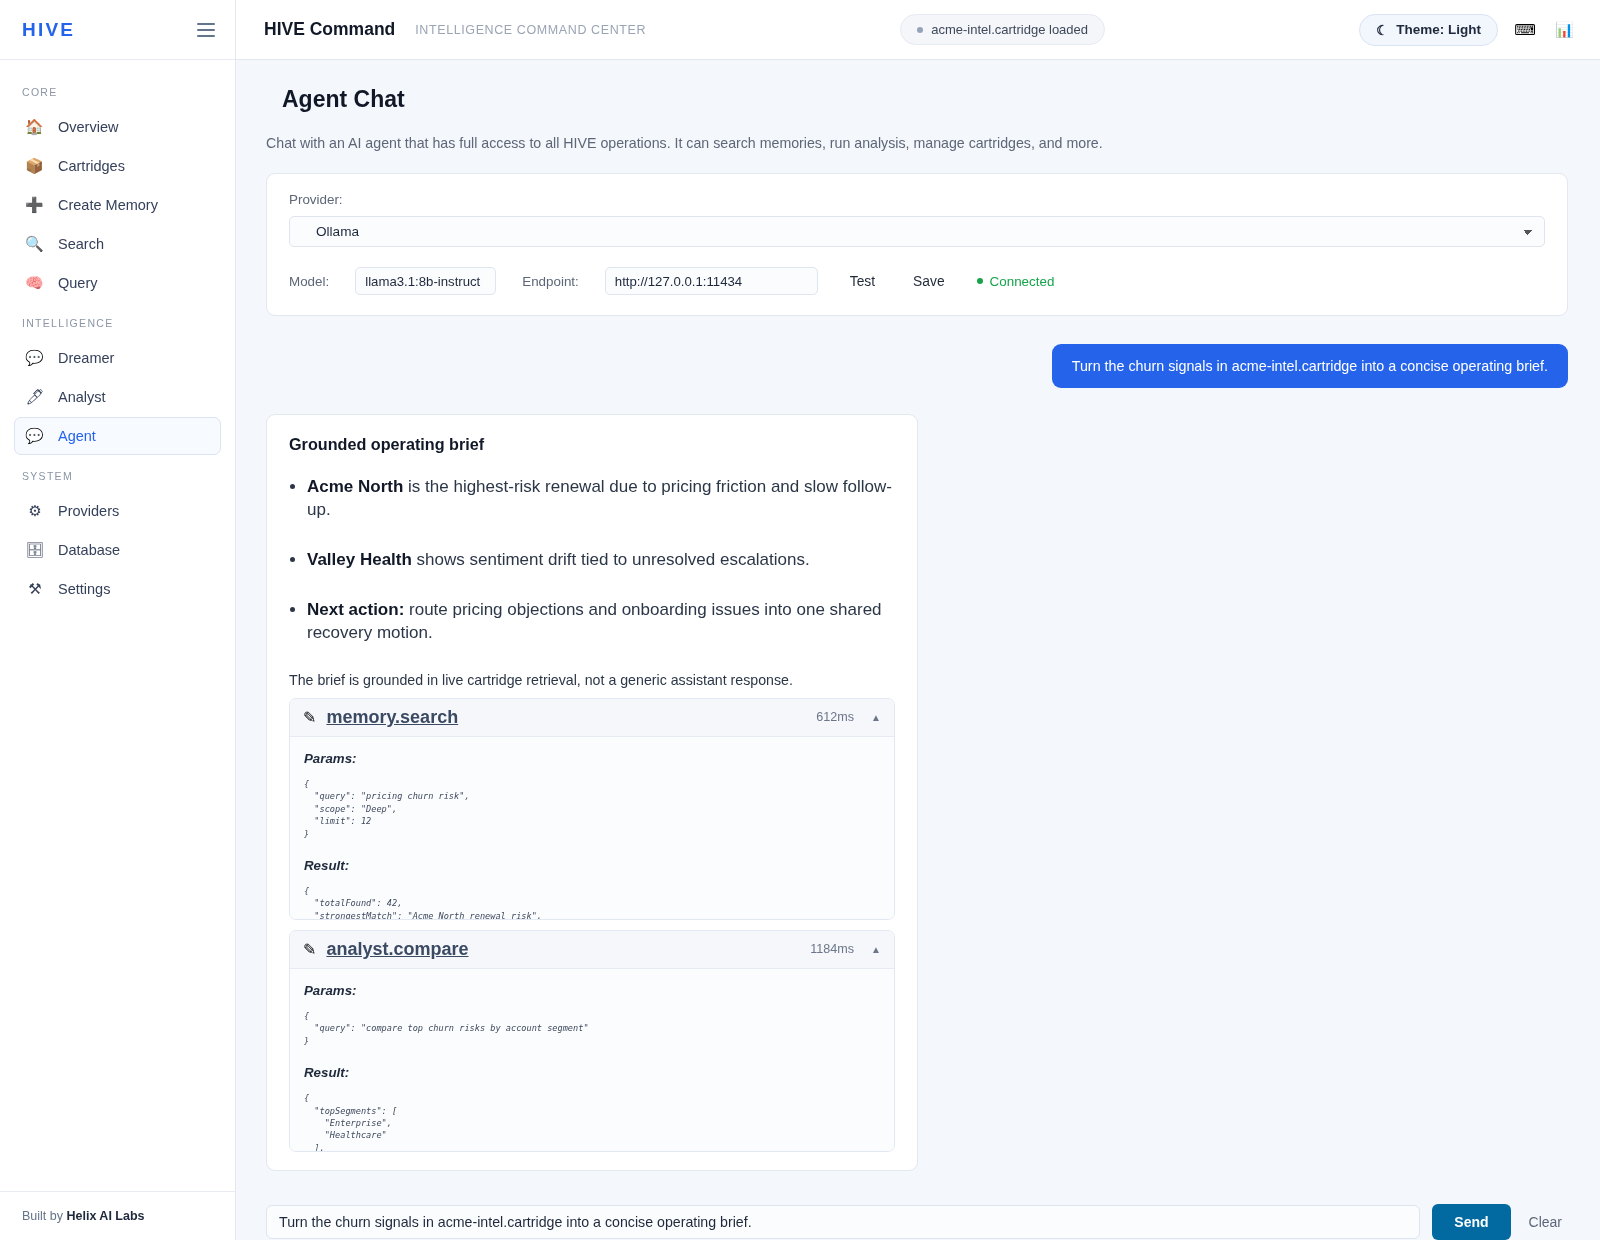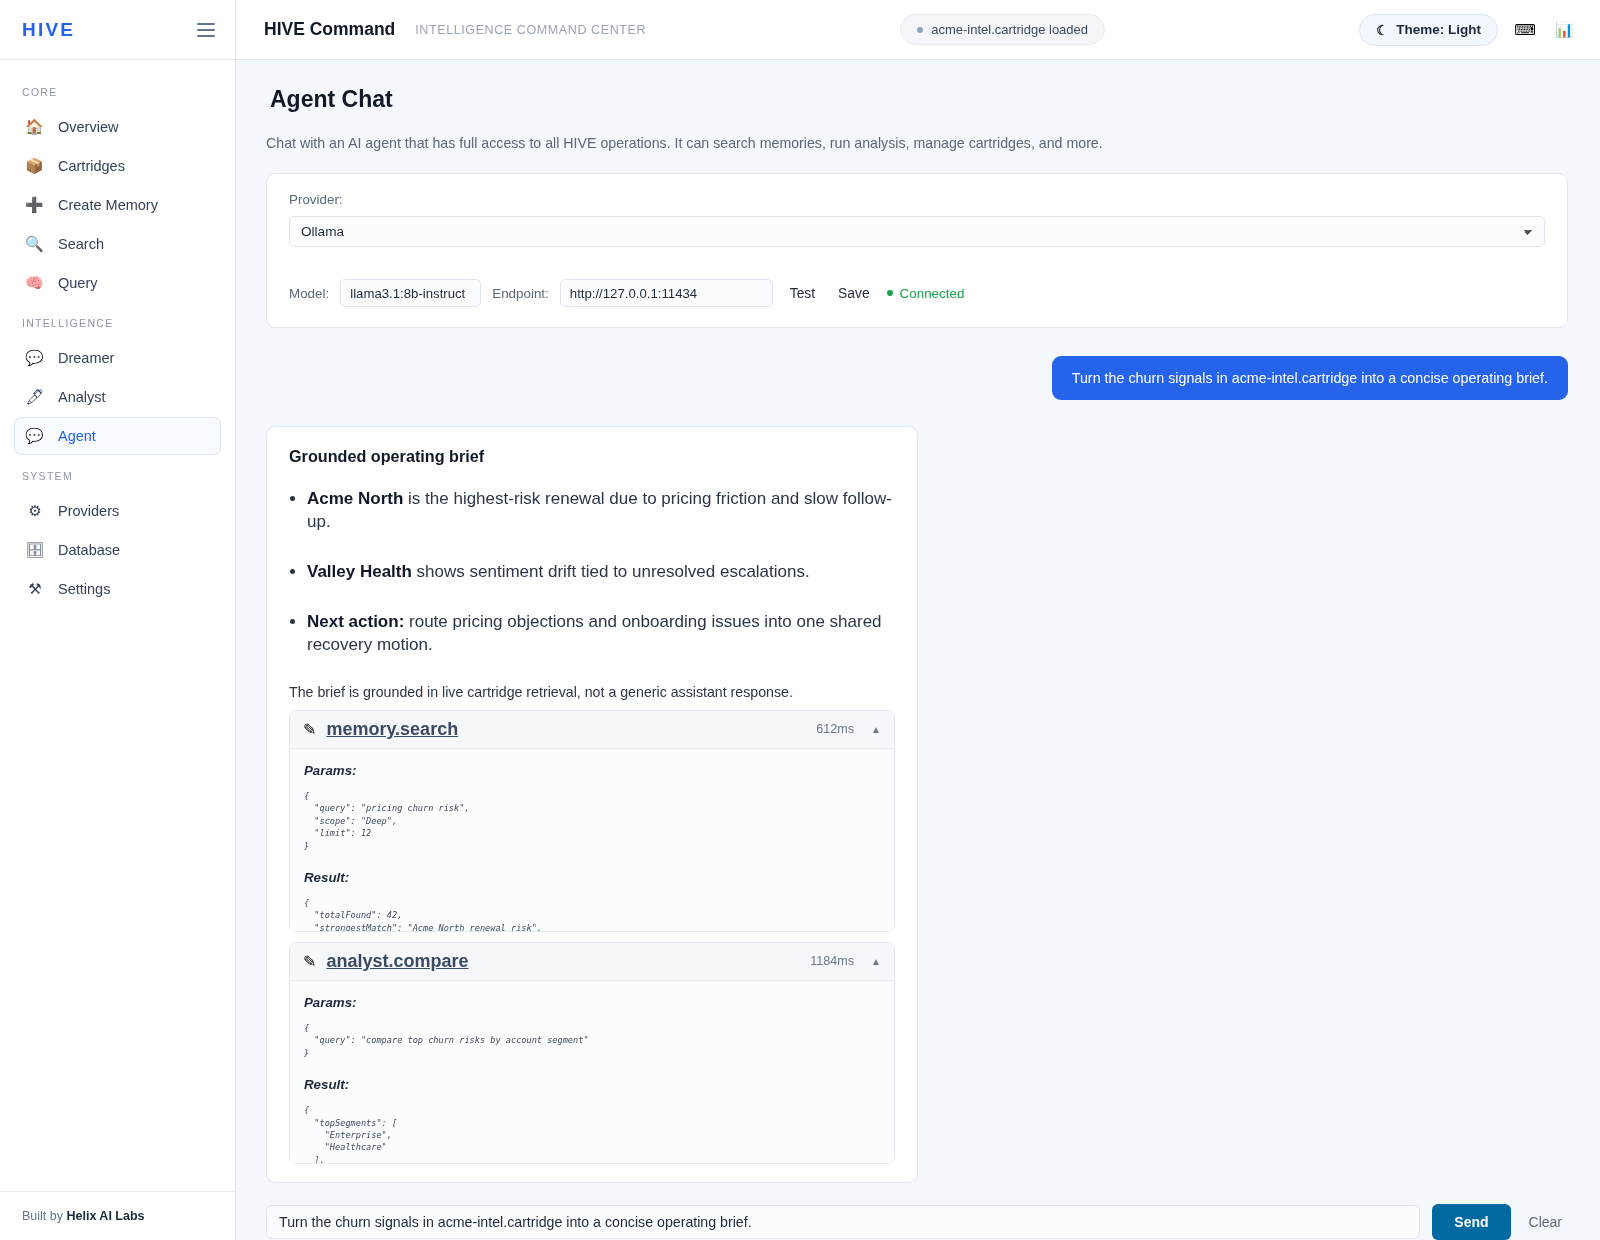--- a/index.html
+++ b/index.html
@@ -88,40 +88,40 @@
     background: #f2f6fd; border: 1px solid #dbe4f4; border-radius: 999px;
     padding: 7px 16px; font-size: 13.5px; color: #1e293b; font-weight: bold;
     cursor: pointer;
   }
   .icon-btn {
     width: 26px; height: 26px; display: inline-flex; align-items: center;
     justify-content: center; cursor: pointer; font-size: 15px;
   }
 
   .content { flex: 1; overflow: hidden; padding: 26px 32px 0 30px; }
-  .page-title { font-size: 23px; font-weight: bold; color: #111827; margin: 0 0 22px 4px; }
+  .page-title { font-size: 23px; font-weight: bold; color: #111827; margin: 0 0 22px 16px; }
   .page-desc { font-size: 14.2px; color: #5d6778; margin: 0 0 22px 0; }
 
   
   .panel {
     background: #ffffff; border: 1px solid #e3e8ef; border-radius: 9px;
     padding: 18px 22px 20px 22px; margin-bottom: 28px;
   }
   .lbl { font-size: 13.4px; color: #5d6778; }
   .select {
     width: 100%; margin-top: 9px; height: 31px;
     border: 1px solid #dfe5ee; border-radius: 5px; background: #fbfcfe;
-    font-size: 13.6px; color: #1e293b; padding: 0 11px;
+    font-size: 13.6px; color: #1e293b; padding: 0 26px;
     font-family: "Liberation Sans", sans-serif;
     appearance: none; -webkit-appearance: none;
     background-image: linear-gradient(45deg, transparent 50%, #555 50%), linear-gradient(135deg, #555 50%, transparent 50%);
     background-position: calc(100% - 16px) 13px, calc(100% - 11px) 13px;
     background-size: 5px 5px, 5px 5px; background-repeat: no-repeat;
   }
-  .row { display: flex; align-items: center; gap: 11px; margin-top: 32px; }
+  .row { display: flex; align-items: center; gap: 26px; margin-top: 20px; }
   .inp {
     border: 1px solid #dfe5ee; border-radius: 5px; background: #fbfcfe;
     height: 28px; font-size: 13.2px; color: #1e293b; padding: 0 9px;
     font-family: "Liberation Sans", sans-serif;
   }
   .inp.model { width: 141px; }
   .inp.endpoint { width: 213px; }
   .lnk-btn {
     font-size: 13.8px; color: #1f2937; cursor: pointer; padding: 2px 6px;
   }

